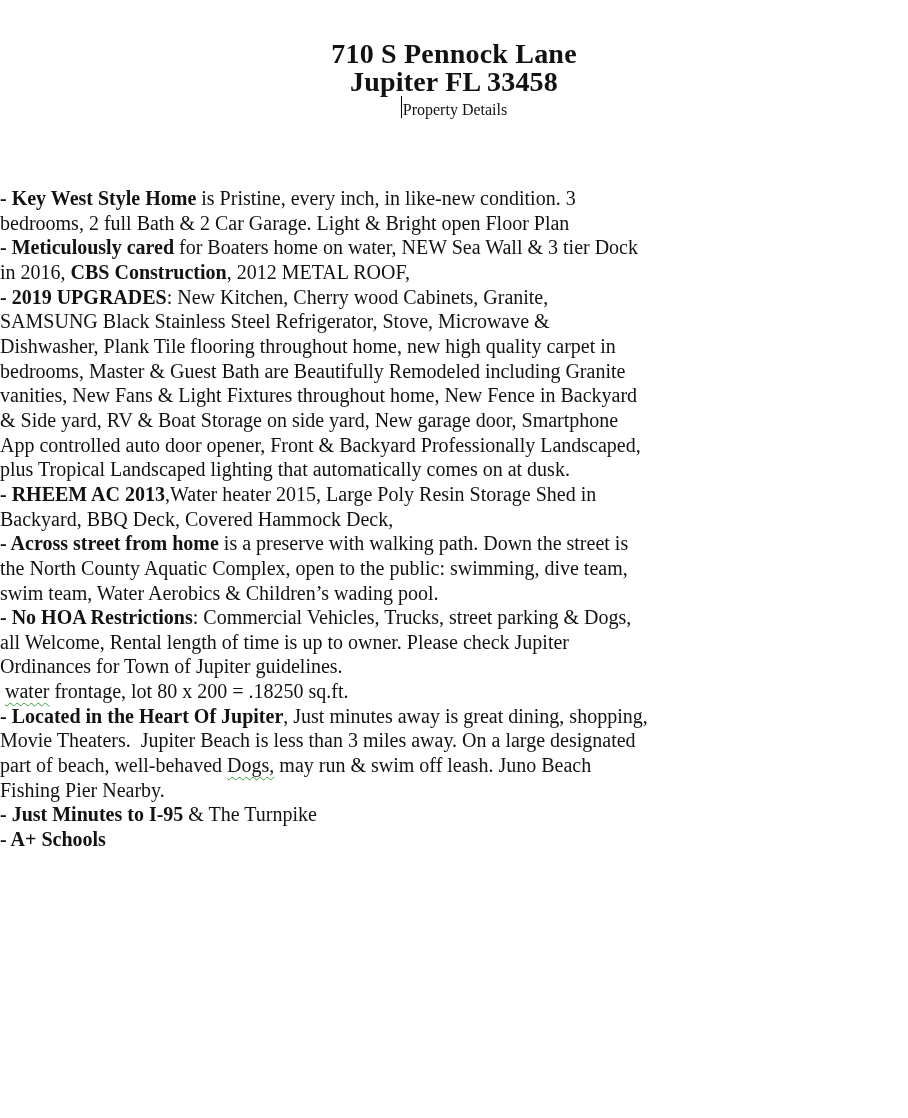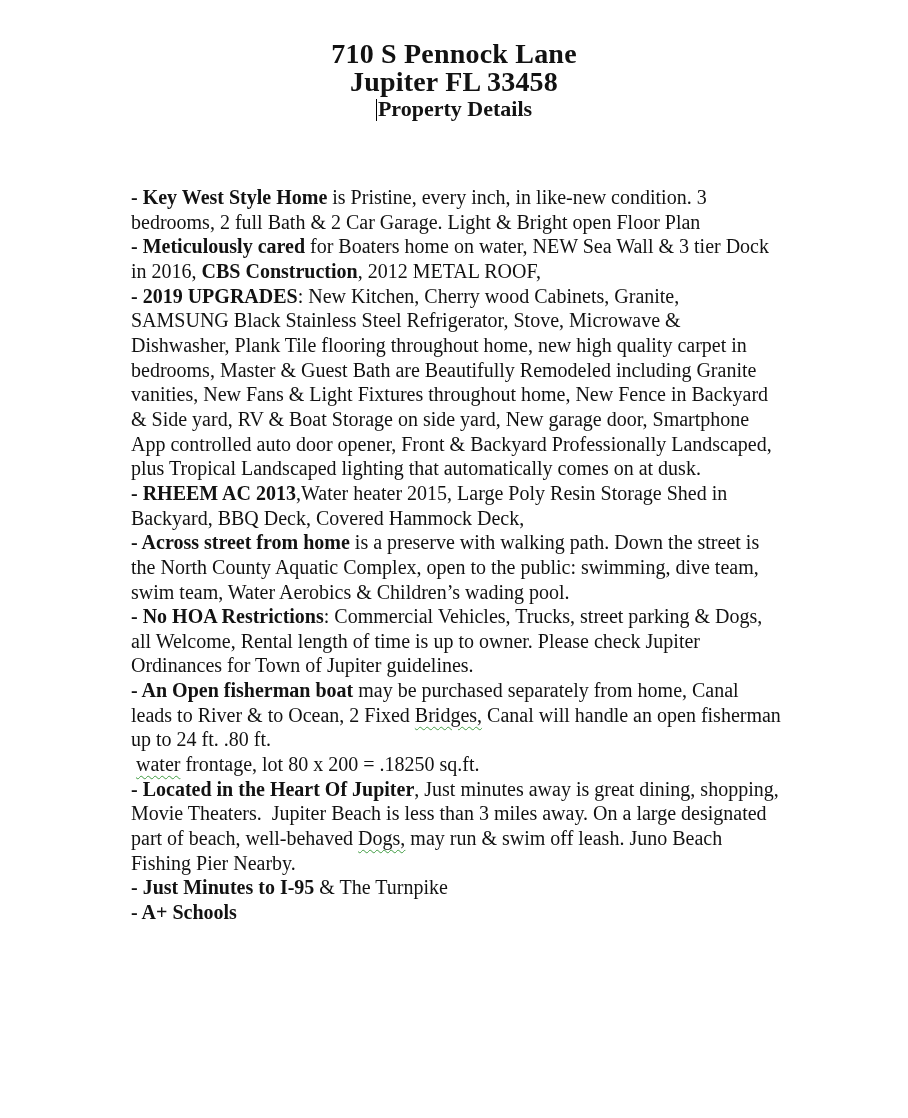--- a/index.html
+++ b/index.html
@@ -19,37 +19,36 @@
     padding-top: 40px;
   }
   .title-block { text-align: center; }
   .title-line {
     font-weight: bold;
     font-size: 28px;
     line-height: 28px;
     letter-spacing: 0.2px;
   }
   .subtitle-line {
-    font-weight: bold;
-    font-size: 22px;
+    font-weight: normal;
+    font-size: 16px;
     line-height: 25px;
     display: inline-block;
     position: relative;
     text-align: right;
   }
   .caret {
     display: inline-block;
     width: 0;
     border-left: 1.5px solid #000;
     height: 22px;
     vertical-align: text-bottom;
     margin-right: 1px;
   }
   .content {
-    margin-left: 131px;
     width: 650px;
     margin-top: 64px;
     font-size: 20px;
     line-height: 24.65px;
   }
   .para {
     white-space: pre-wrap;
   }
   .seg-bold { font-weight: bold; }
   .seg-grammar {
@@ -72,19 +71,18 @@
     </div>
   </div>
 
   <div class="content">
       <div class="para"><span class="seg-bold">- Key West Style Home</span><span> is Pristine, every inch, in like-new condition. 3 bedrooms, 2 full Bath &amp; 2 Car Garage. Light &amp; Bright open Floor Plan</span></div>
       <div class="para"><span class="seg-bold">- Meticulously cared</span><span> for Boaters home on water, NEW Sea Wall &amp; 3 tier Dock in 2016, </span><span class="seg-bold">CBS Construction</span><span>, 2012 METAL ROOF,</span></div>
       <div class="para"><span class="seg-bold">- 2019 UPGRADES</span><span>: New Kitchen, Cherry wood Cabinets, Granite, SAMSUNG Black Stainless Steel Refrigerator, Stove, Microwave &amp; Dishwasher, Plank Tile flooring throughout home, new high quality carpet in bedrooms, Master &amp; Guest Bath are Beautifully Remodeled including Granite vanities, New Fans &amp; Light Fixtures throughout home, New Fence in Backyard &amp; Side yard, RV &amp; Boat Storage on side yard, New garage door, Smartphone App controlled auto door opener, Front &amp; Backyard Professionally Landscaped, plus Tropical Landscaped lighting that automatically comes on at dusk.</span></div>
       <div class="para"><span class="seg-bold">- RHEEM AC 2013</span><span>,Water heater 2015, Large Poly Resin Storage Shed in Backyard, BBQ Deck, Covered Hammock Deck,</span></div>
       <div class="para"><span class="seg-bold">- Across street from home</span><span> is a preserve with walking path. Down the street is the North County Aquatic Complex, open to the public: swimming, dive team, swim team, Water Aerobics &amp; Children’s wading pool.</span></div>
       <div class="para"><span class="seg-bold">- No HOA Restrictions</span><span>: Commercial Vehicles, Trucks, street parking &amp; Dogs, all Welcome, Rental length of time is up to owner. Please check Jupiter Ordinances for Town of Jupiter guidelines.</span></div>
-      <div class="para"><span class="seg-bold">- An Open fisherman boat</span><span> may be purchased separately from home, Canal leads to River &amp; to Ocean, 2 Fixed </span><span class="seg-grammar">Bridges,</span><span> Canal will handle an open fisherman up to 24 ft. .80 ft.</span></div>
       <div class="para"><span> </span><span class="seg-grammar">water</span><span> frontage, lot 80 x 200 = .18250 sq.ft.</span></div>
       <div class="para"><span class="seg-bold">- Located in the Heart Of Jupiter</span><span>, Just minutes away is great dining, shopping, Movie Theaters.  Jupiter Beach is less than 3 miles away. On a large designated part of beach, well-behaved </span><span class="seg-grammar">Dogs,</span><span> may run &amp; swim off leash. Juno Beach Fishing Pier Nearby.</span></div>
       <div class="para"><span class="seg-bold">- Just Minutes to I-95</span><span> &amp; The Turnpike</span></div>
       <div class="para"><span class="seg-bold">- A+ Schools</span></div>
     </div>
 </div>
 
 </body></html>

